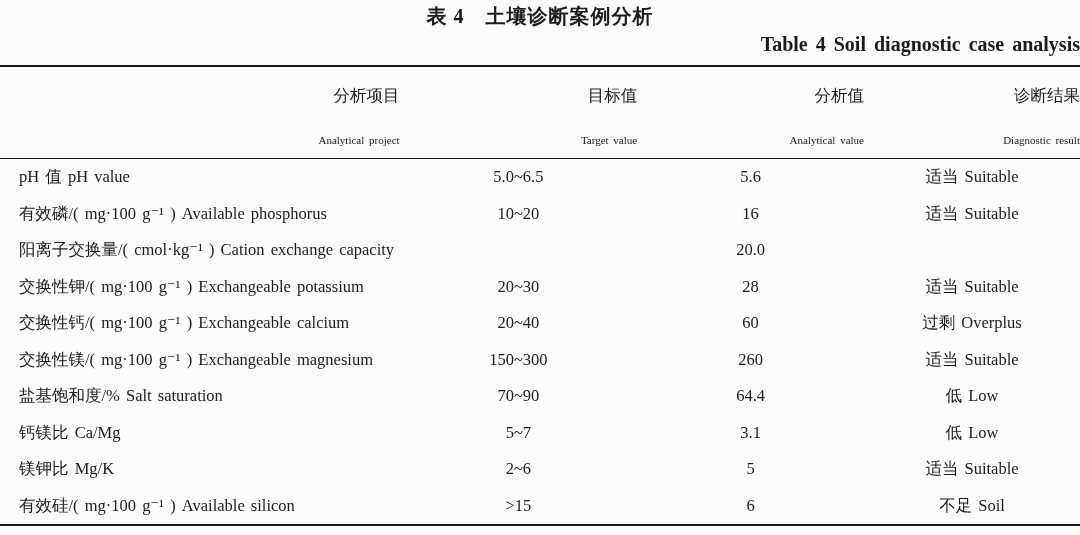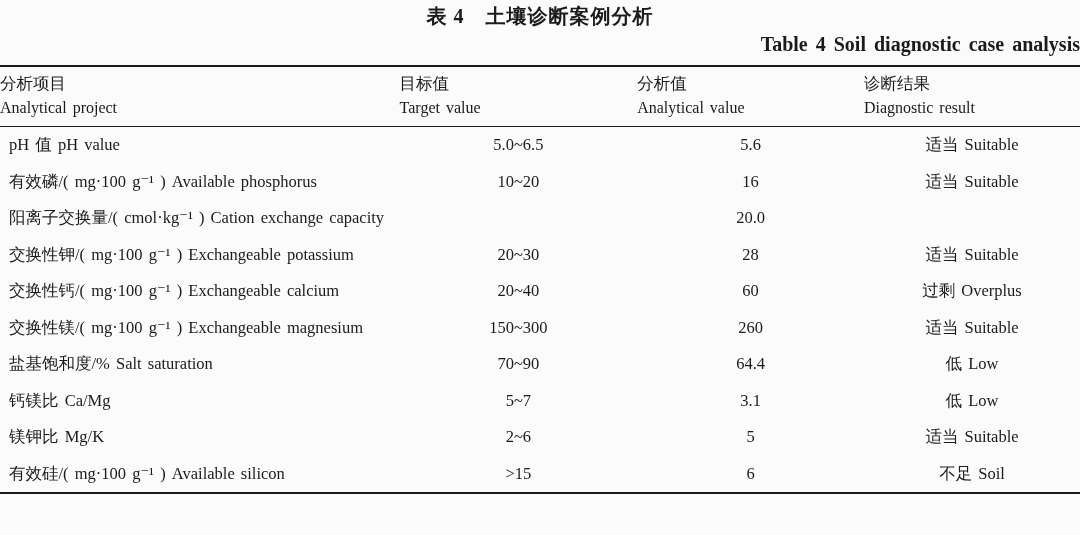--- a/index.html
+++ b/index.html
@@ -40,39 +40,39 @@
     border-top: 2.5px solid #1a1a1a;
     border-bottom: 2.5px solid #1a1a1a;
   }
   col.c1 { width: 37%; }
   col.c2 { width: 22%; }
   col.c3 { width: 21%; }
   col.c4 { width: 20%; }
   thead tr { border-bottom: 1.2px solid #1a1a1a; }
   th {
     font-weight: normal;
-    text-align: left;
+    text-align: right;
     vertical-align: middle;
-    padding: 5px 0 6px 0;
+    padding: 17px 0 6px 0;
   }
   th .hzh { font-size: 16.5px; line-height: 24px; }
-  th .hen { font-size: 16px;   line-height: 24px; word-spacing: 2px; }
+  th .hen { font-size: 11px;   line-height: 24px; word-spacing: 2px; margin-top: 20px; }
   td {
     height: 36.5px;
     font-size: 16.5px;
     text-align: center;
     vertical-align: middle;
     padding: 0;
     word-spacing: 2px;
     white-space: nowrap;
     overflow: hidden;
   }
   td.proj {
     text-align: left;
-    padding-left: 9px;
+    padding-left: 19px;
   }
 </style>
 </head>
 <body>
 
 <div class="page">
 
   <div class="title-zh">表 4　土壤诊断案例分析</div>
   <div class="title-en">Table 4 Soil diagnostic case analysis</div>
 

